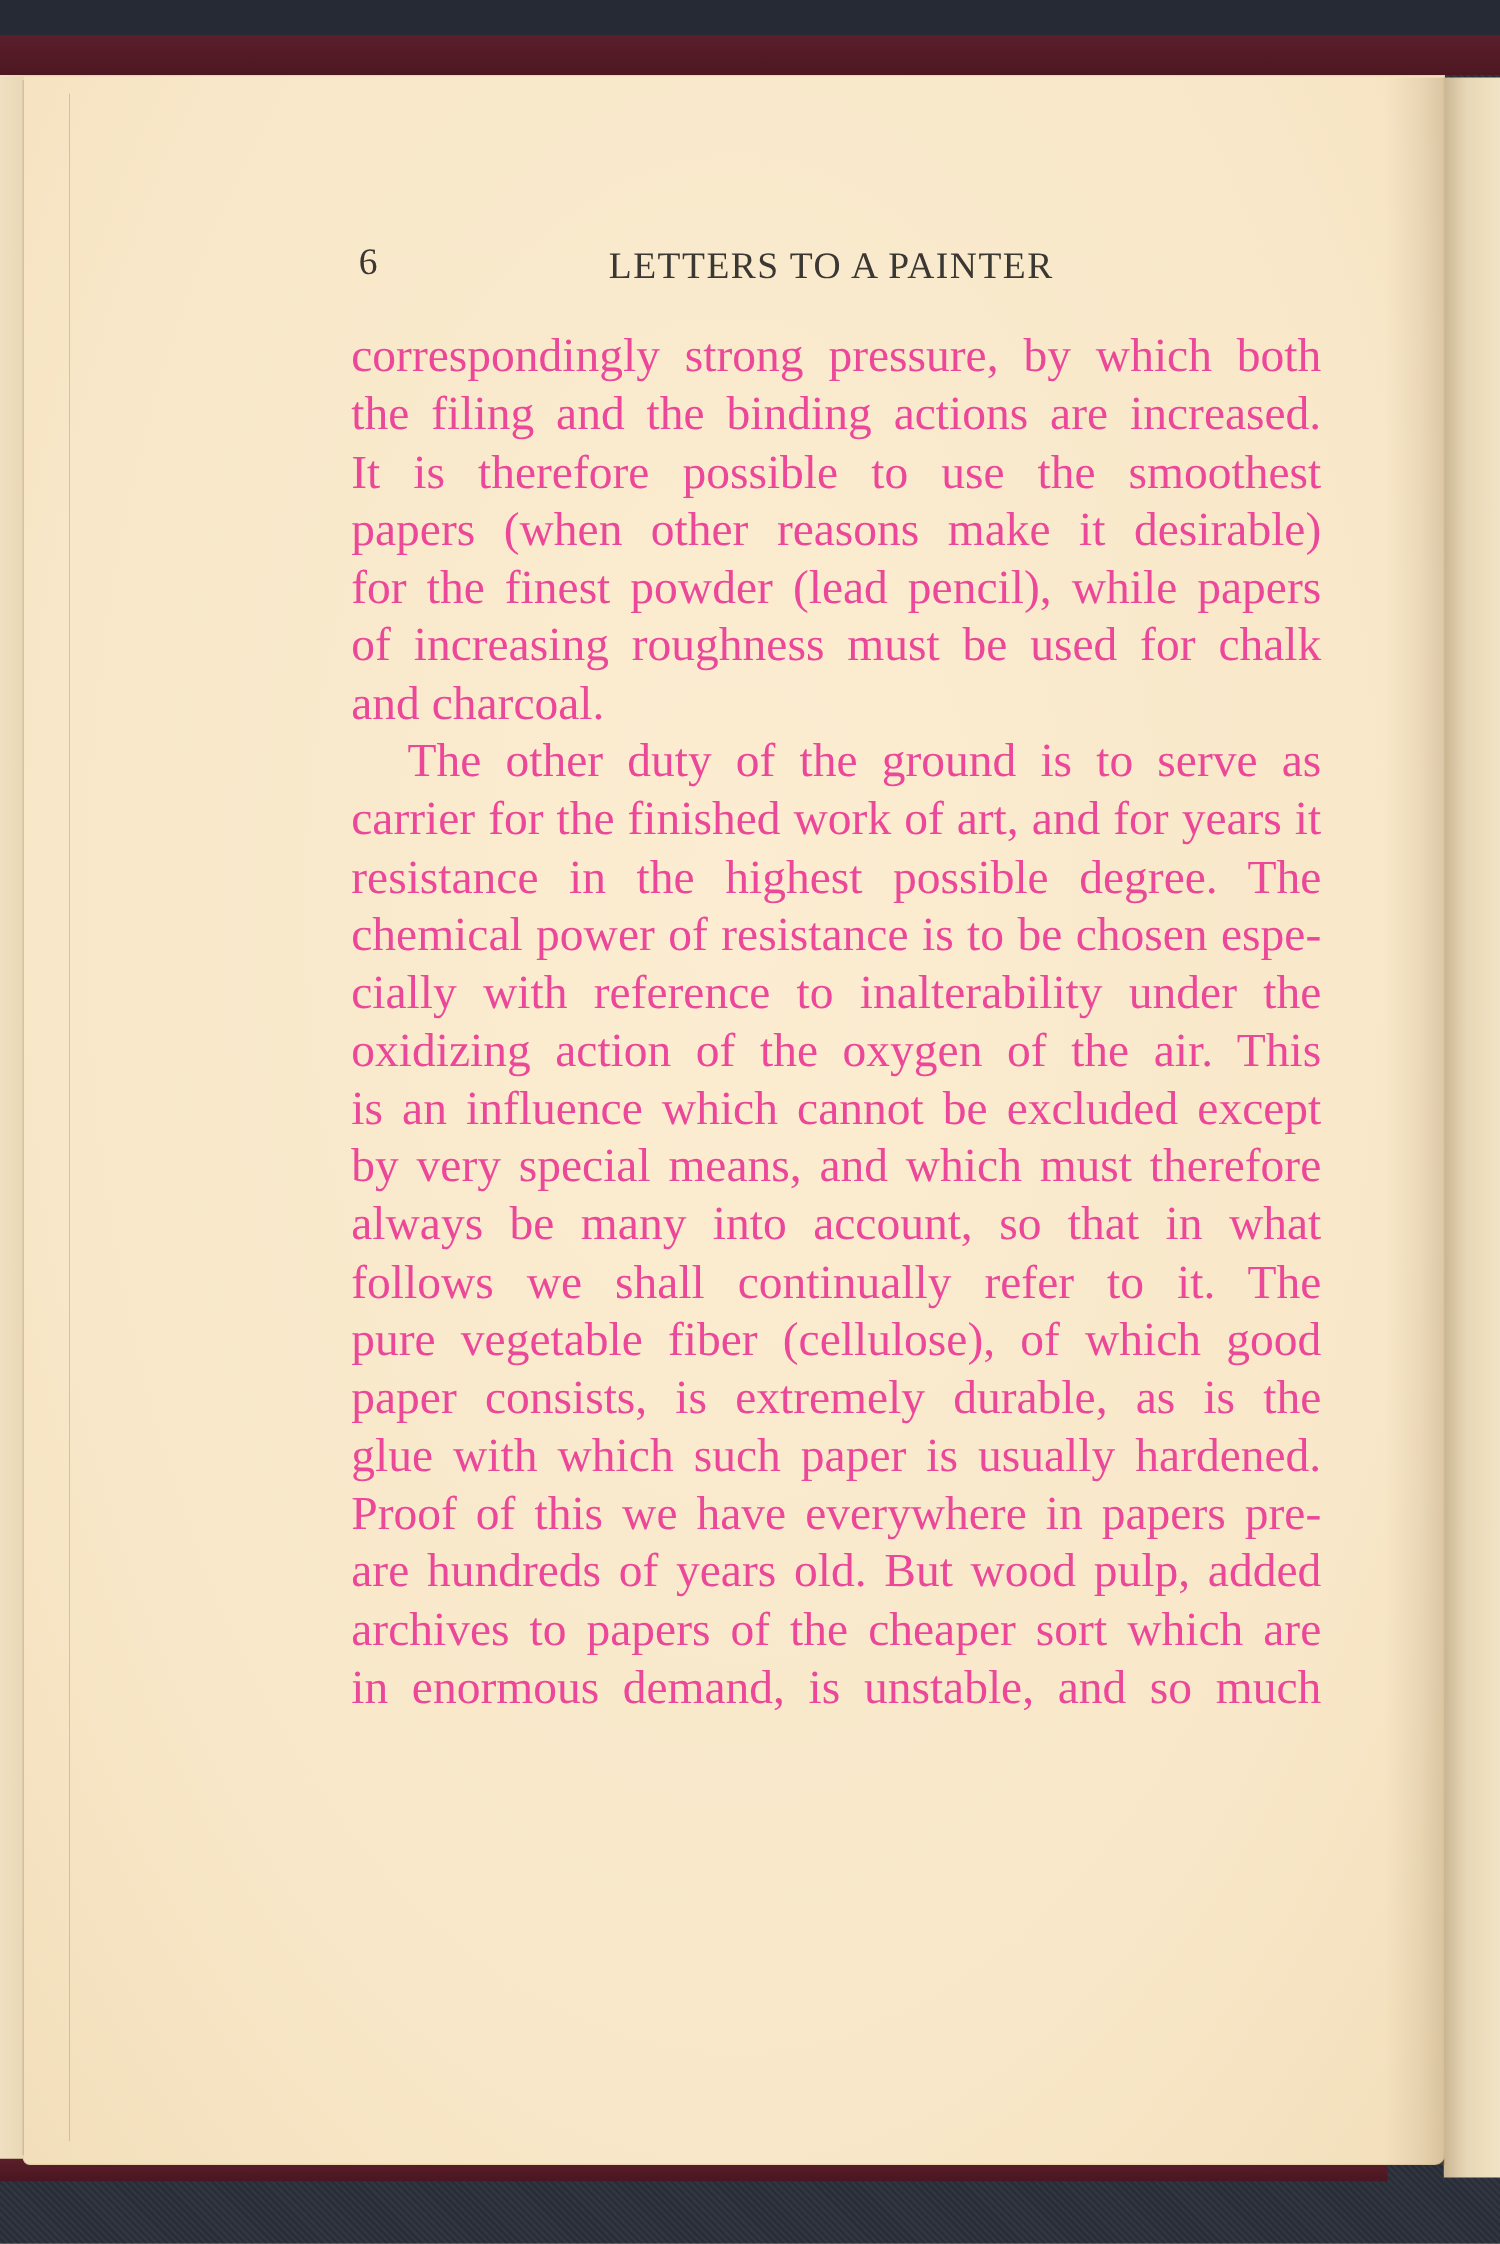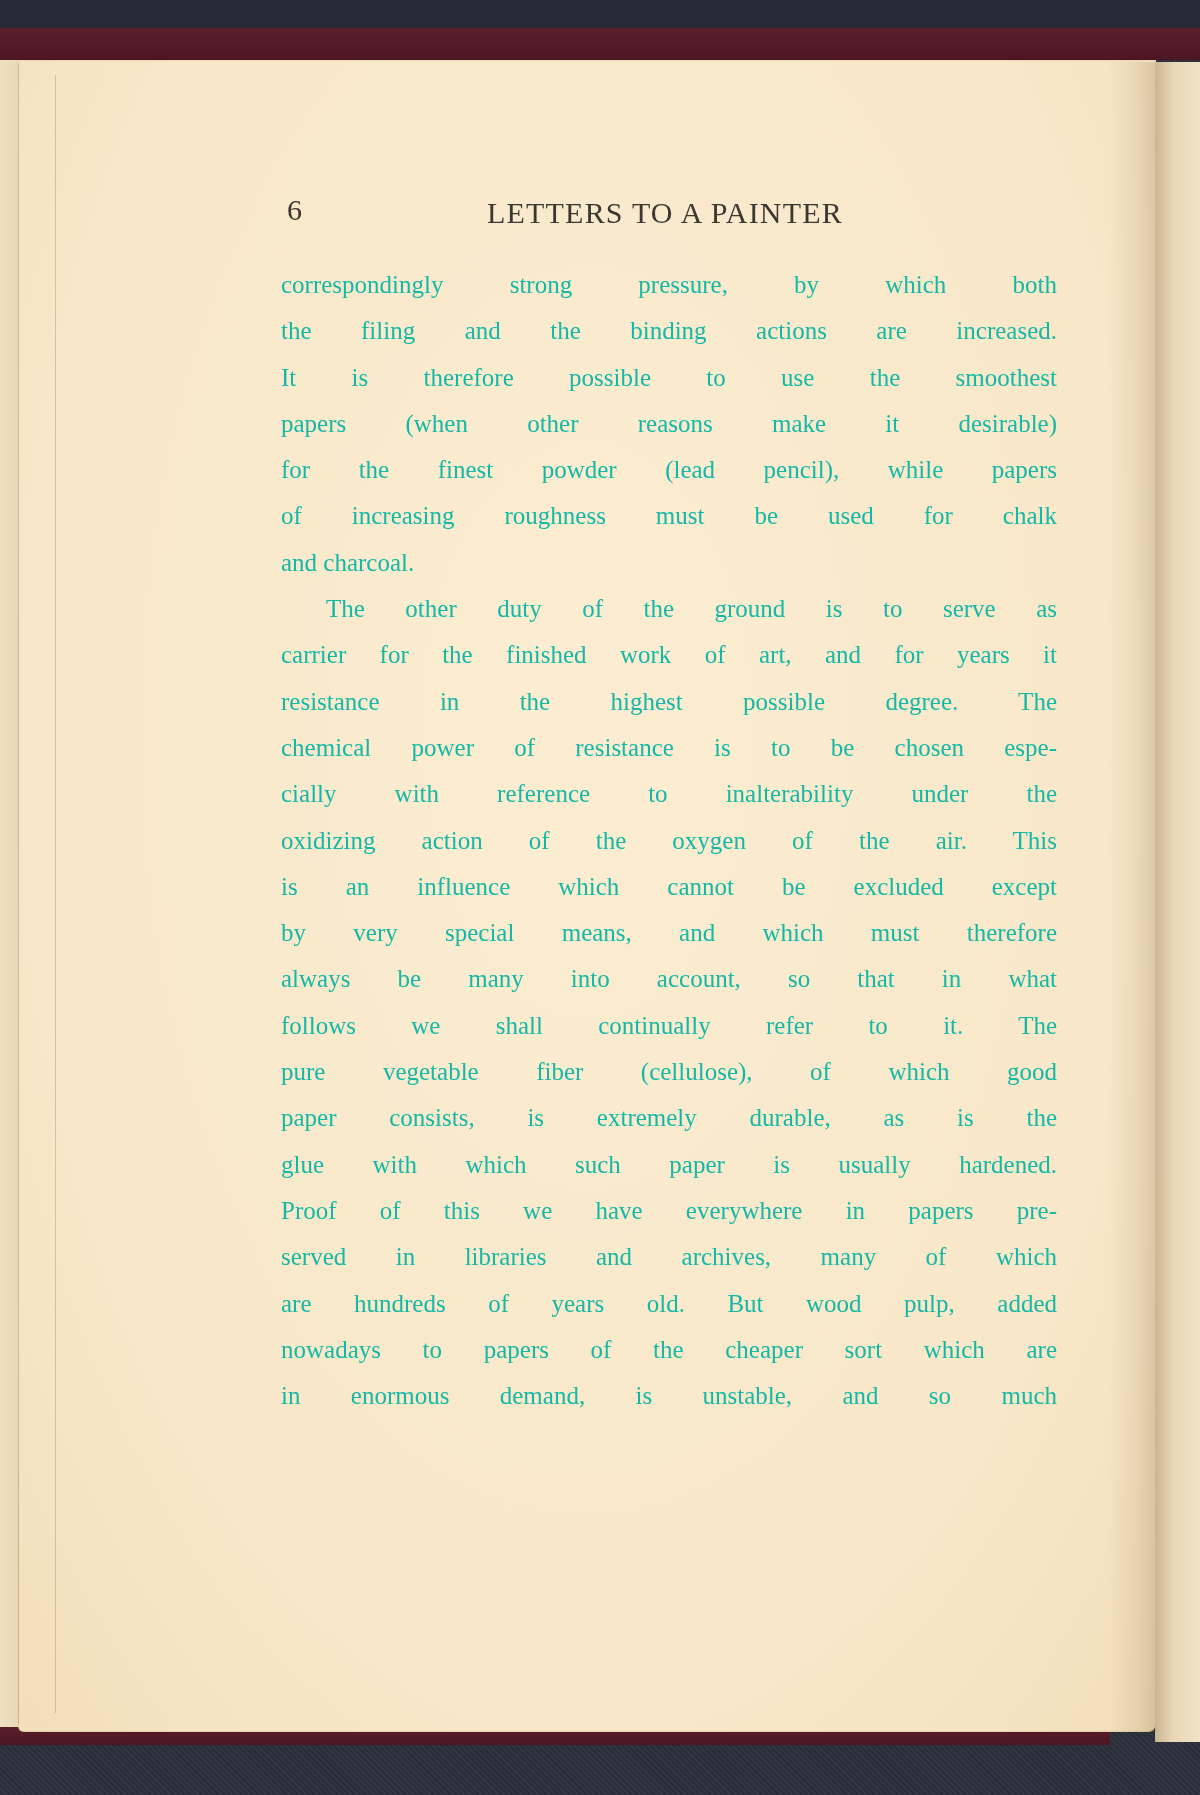--- a/index.html
+++ b/index.html
@@ -46,21 +46,21 @@
       background: linear-gradient(90deg, rgba(0,0,0,0) 0%, rgba(120,90,50,0.10) 60%, rgba(120,90,50,0.22) 100%);
     }
     .header {
       position: absolute; left: 287px; top: 193px; width: 770px; height: 40px;
       color: #3b3733; font-size: 27px; letter-spacing: 1px;
     }
     .page-number { position: absolute; left: 0; top: 0; font-size: 30px; }
     .running-title { position: absolute; left: 200px; top: 3px; font-size: 30px; letter-spacing: 1.2px; }
     .body-text {
       position: absolute; left: 281px; top: 262px; width: 776px;
-      color: #14b8a6; font-size: 25px; line-height: 46.3px;
+      color: #ec4899; font-size: 38px; line-height: 46.3px;
     }
     .line {
       display: block; white-space: nowrap; text-align: justify; text-align-last: justify;
       height: 46.3px;
     }
     .line.last { text-align-last: left; font-family: Liberation Serif, serif; }
     .line.indent { padding-left: 45px; }
   </style>
 </head>
 <body>
@@ -95,17 +95,16 @@
   <span class="line">cially with reference to inalterability under the</span>
   <span class="line">oxidizing action of the oxygen of the air. This</span>
   <span class="line">is an influence which cannot be excluded except</span>
   <span class="line">by very special means, and which must therefore</span>
   <span class="line">always be many into account, so that in what</span>
   <span class="line">follows we shall continually refer to it. The</span>
   <span class="line">pure vegetable fiber (cellulose), of which good</span>
   <span class="line">paper consists, is extremely durable, as is the</span>
   <span class="line">glue with which such paper is usually hardened.</span>
   <span class="line">Proof of this we have everywhere in papers pre-</span>
-  <span class="line">served in libraries and archives, many of which</span>
   <span class="line">are hundreds of years old. But wood pulp, added</span>
-  <span class="line">nowadays to papers of the cheaper sort which are</span>
+  <span class="line">archives to papers of the cheaper sort which are</span>
   <span class="line">in enormous demand, is unstable, and so much</span>
 </div>
 
 </body></html>

